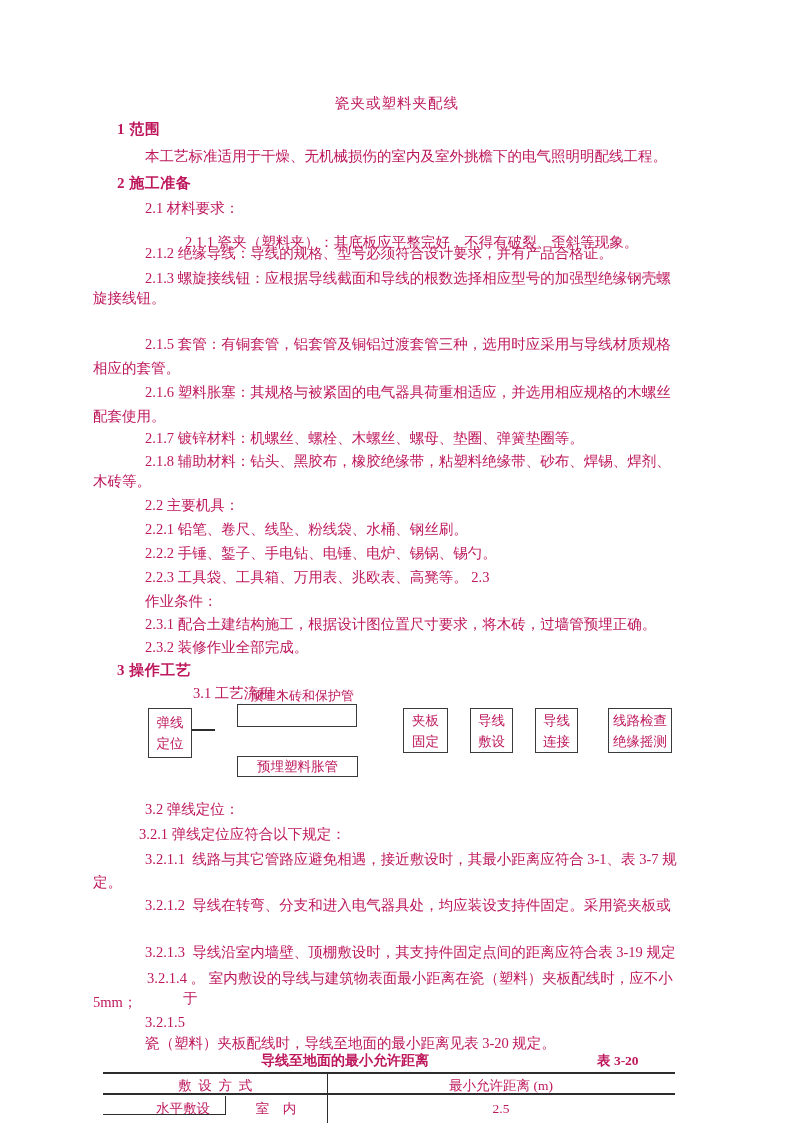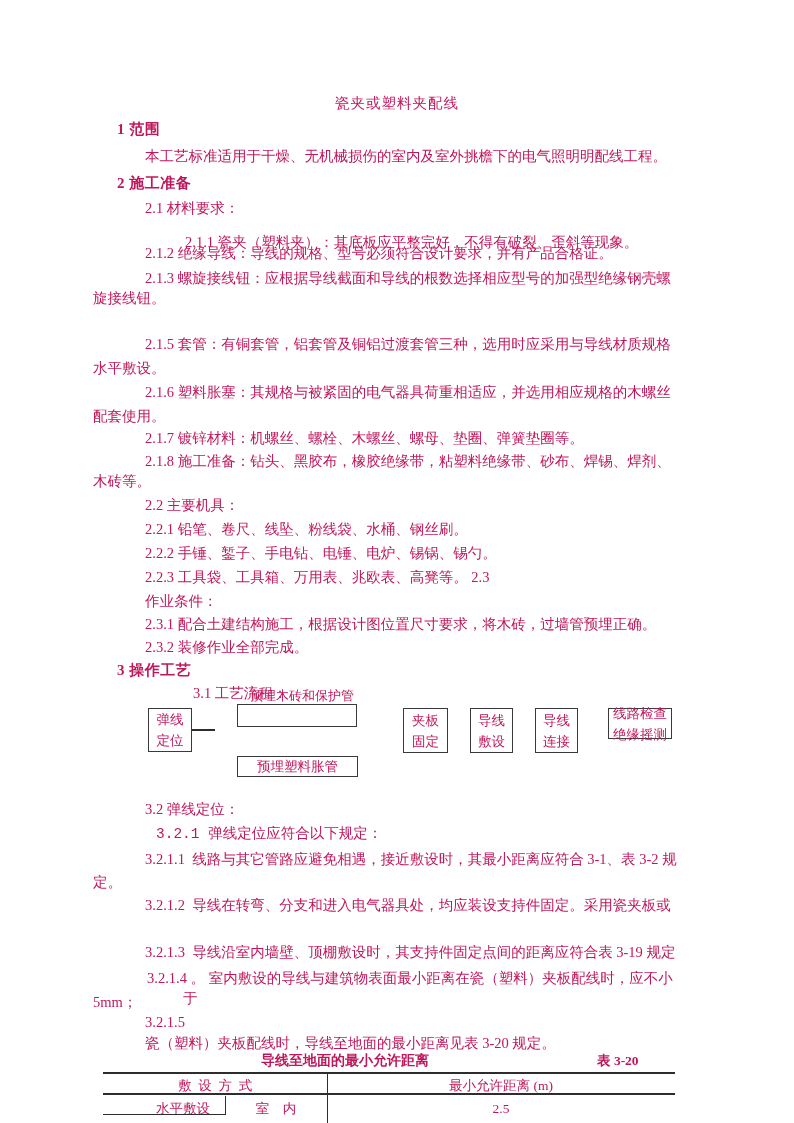--- a/index.html
+++ b/index.html
@@ -32,39 +32,39 @@
 
   <div class="ln h" style="left:117px;top:121px;">1 范围</div>
   <div class="ln" style="left:145px;top:148px;">本工艺标准适用于干燥、无机械损伤的室内及室外挑檐下的电气照明明配线工程。</div>
   <div class="ln h" style="left:117px;top:175px;">2 施工准备</div>
   <div class="ln" style="left:145px;top:200px;">2.1 材料要求：</div>
   <div class="ln" style="left:145px;top:234px;margin-left:40px;">2.1.1 瓷夹（塑料夹）：其底板应平整完好，不得有破裂、歪斜等现象。</div>
   <div class="ln" style="left:145px;top:245px;">2.1.2 绝缘导线：导线的规格、型号必须符合设计要求，并有产品合格证。</div>
   <div class="ln" style="left:145px;top:270px;">2.1.3 螺旋接线钮：应根据导线截面和导线的根数选择相应型号的加强型绝缘钢壳螺</div>
   <div class="ln" style="left:93px;top:290px;">旋接线钮。</div>
   <div class="ln" style="left:145px;top:336px;">2.1.5 套管：有铜套管，铝套管及铜铝过渡套管三种，选用时应采用与导线材质规格</div>
-  <div class="ln" style="left:93px;top:360px;">水平敷设。</div>
+  <div class="ln" style="left:93px;top:360px;">相应的套管。</div>
   <div class="ln" style="left:145px;top:384px;">2.1.6 塑料胀塞：其规格与被紧固的电气器具荷重相适应，并选用相应规格的木螺丝</div>
   <div class="ln" style="left:93px;top:408px;">配套使用。</div>
   <div class="ln" style="left:145px;top:430px;">2.1.7 镀锌材料：机螺丝、螺栓、木螺丝、螺母、垫圈、弹簧垫圈等。</div>
-  <div class="ln" style="left:145px;top:453px;">2.1.8 施工准备：钻头、黑胶布，橡胶绝缘带，粘塑料绝缘带、砂布、焊锡、焊剂、</div>
+  <div class="ln" style="left:145px;top:453px;">2.1.8 辅助材料：钻头、黑胶布，橡胶绝缘带，粘塑料绝缘带、砂布、焊锡、焊剂、</div>
   <div class="ln" style="left:93px;top:473px;">木砖等。</div>
   <div class="ln" style="left:145px;top:497px;">2.2 主要机具：</div>
   <div class="ln" style="left:145px;top:521px;">2.2.1 铅笔、卷尺、线坠、粉线袋、水桶、钢丝刷。</div>
   <div class="ln" style="left:145px;top:545px;">2.2.2 手锤、錾子、手电钻、电锤、电炉、锡锅、锡勺。</div>
   <div class="ln" style="left:145px;top:569px;">2.2.3 工具袋、工具箱、万用表、兆欧表、高凳等。 2.3</div>
   <div class="ln" style="left:145px;top:593px;">作业条件：</div>
   <div class="ln" style="left:145px;top:616px;">2.3.1 配合土建结构施工，根据设计图位置尺寸要求，将木砖，过墙管预埋正确。</div>
   <div class="ln" style="left:145px;top:639px;font-family:Liberation Serif, serif;">2.3.2 装修作业全部完成。</div>
   <div class="ln h" style="left:117px;top:662px;">3 操作工艺</div>
   <div class="ln" style="left:145px;top:685px;margin-left:48px;">3.1 工艺流程：</div>
 
   <div class="ln small" style="left:250px;top:687px;">预埋木砖和保护管</div>
 
-  <div class="fbox" style="left:148px;top:708px;width:44px;height:44px;">
+  <div class="fbox" style="left:148px;top:708px;width:44px;height:50px;">
     <span>弹线</span>
     <span>定位</span>
   </div>
   <div class="hline" style="left:192px;top:729px;width:23px;height:2px;"></div>
 
   <div class="fbox" style="left:237px;top:704px;width:120px;height:23px;"></div>
   <div class="fbox" style="left:237px;top:756px;width:121px;height:21px;line-height:16px;">
     <span>预埋塑料胀管</span>
   </div>
 
@@ -73,28 +73,28 @@
     <span>固定</span>
   </div>
   <div class="fbox" style="left:470px;top:708px;width:43px;height:45px;">
     <span>导线</span>
     <span>敷设</span>
   </div>
   <div class="fbox" style="left:535px;top:708px;width:43px;height:45px;">
     <span>导线</span>
     <span>连接</span>
   </div>
-  <div class="fbox" style="left:608px;top:708px;width:64px;height:31px;text-align:right;">
+  <div class="fbox" style="left:608px;top:708px;width:64px;height:45px;text-align:right;">
     <span>线路检查</span>
     <span>绝缘摇测</span>
   </div>
 
   <div class="ln" style="left:145px;top:801px;">3.2 弹线定位：</div>
-  <div class="ln" style="left:156px;top:826px;font-family:Liberation Mono, monospace;">3.2.1 弹线定位应符合以下规定：</div>
-  <div class="ln" style="left:145px;top:851px;">3.2.1.1  线路与其它管路应避免相遇，接近敷设时，其最小距离应符合 3-1、表 3-2 规</div>
+  <div class="ln" style="left:139px;top:826px;">3.2.1 弹线定位应符合以下规定：</div>
+  <div class="ln" style="left:145px;top:851px;">3.2.1.1  线路与其它管路应避免相遇，接近敷设时，其最小距离应符合 3-1、表 3-7 规</div>
   <div class="ln" style="left:93px;top:874px;">定。</div>
   <div class="ln" style="left:145px;top:897px;">3.2.1.2  导线在转弯、分支和进入电气器具处，均应装设支持件固定。采用瓷夹板或</div>
   <div class="ln" style="left:145px;top:944px;">3.2.1.3  导线沿室内墙壁、顶棚敷设时，其支持件固定点间的距离应符合表 3-19 规定</div>
   <div class="ln" style="left:147px;top:970px;font-family:Liberation Serif, serif;">3.2.1.4 。 室内敷设的导线与建筑物表面最小距离在瓷（塑料）夹板配线时，应不小</div>
   <div class="ln" style="left:93px;top:994px;">5mm；</div>
   <div class="ln" style="left:183px;top:990px;">于</div>
   <div class="ln" style="left:145px;top:1014px;">3.2.1.5</div>
   <div class="ln" style="left:145px;top:1035px;">瓷（塑料）夹板配线时，导线至地面的最小距离见表 3-20 规定。</div>
 
   <div class="t-cap" style="left:103px;top:1053px;width:484px;">导线至地面的最小允许距离</div>

